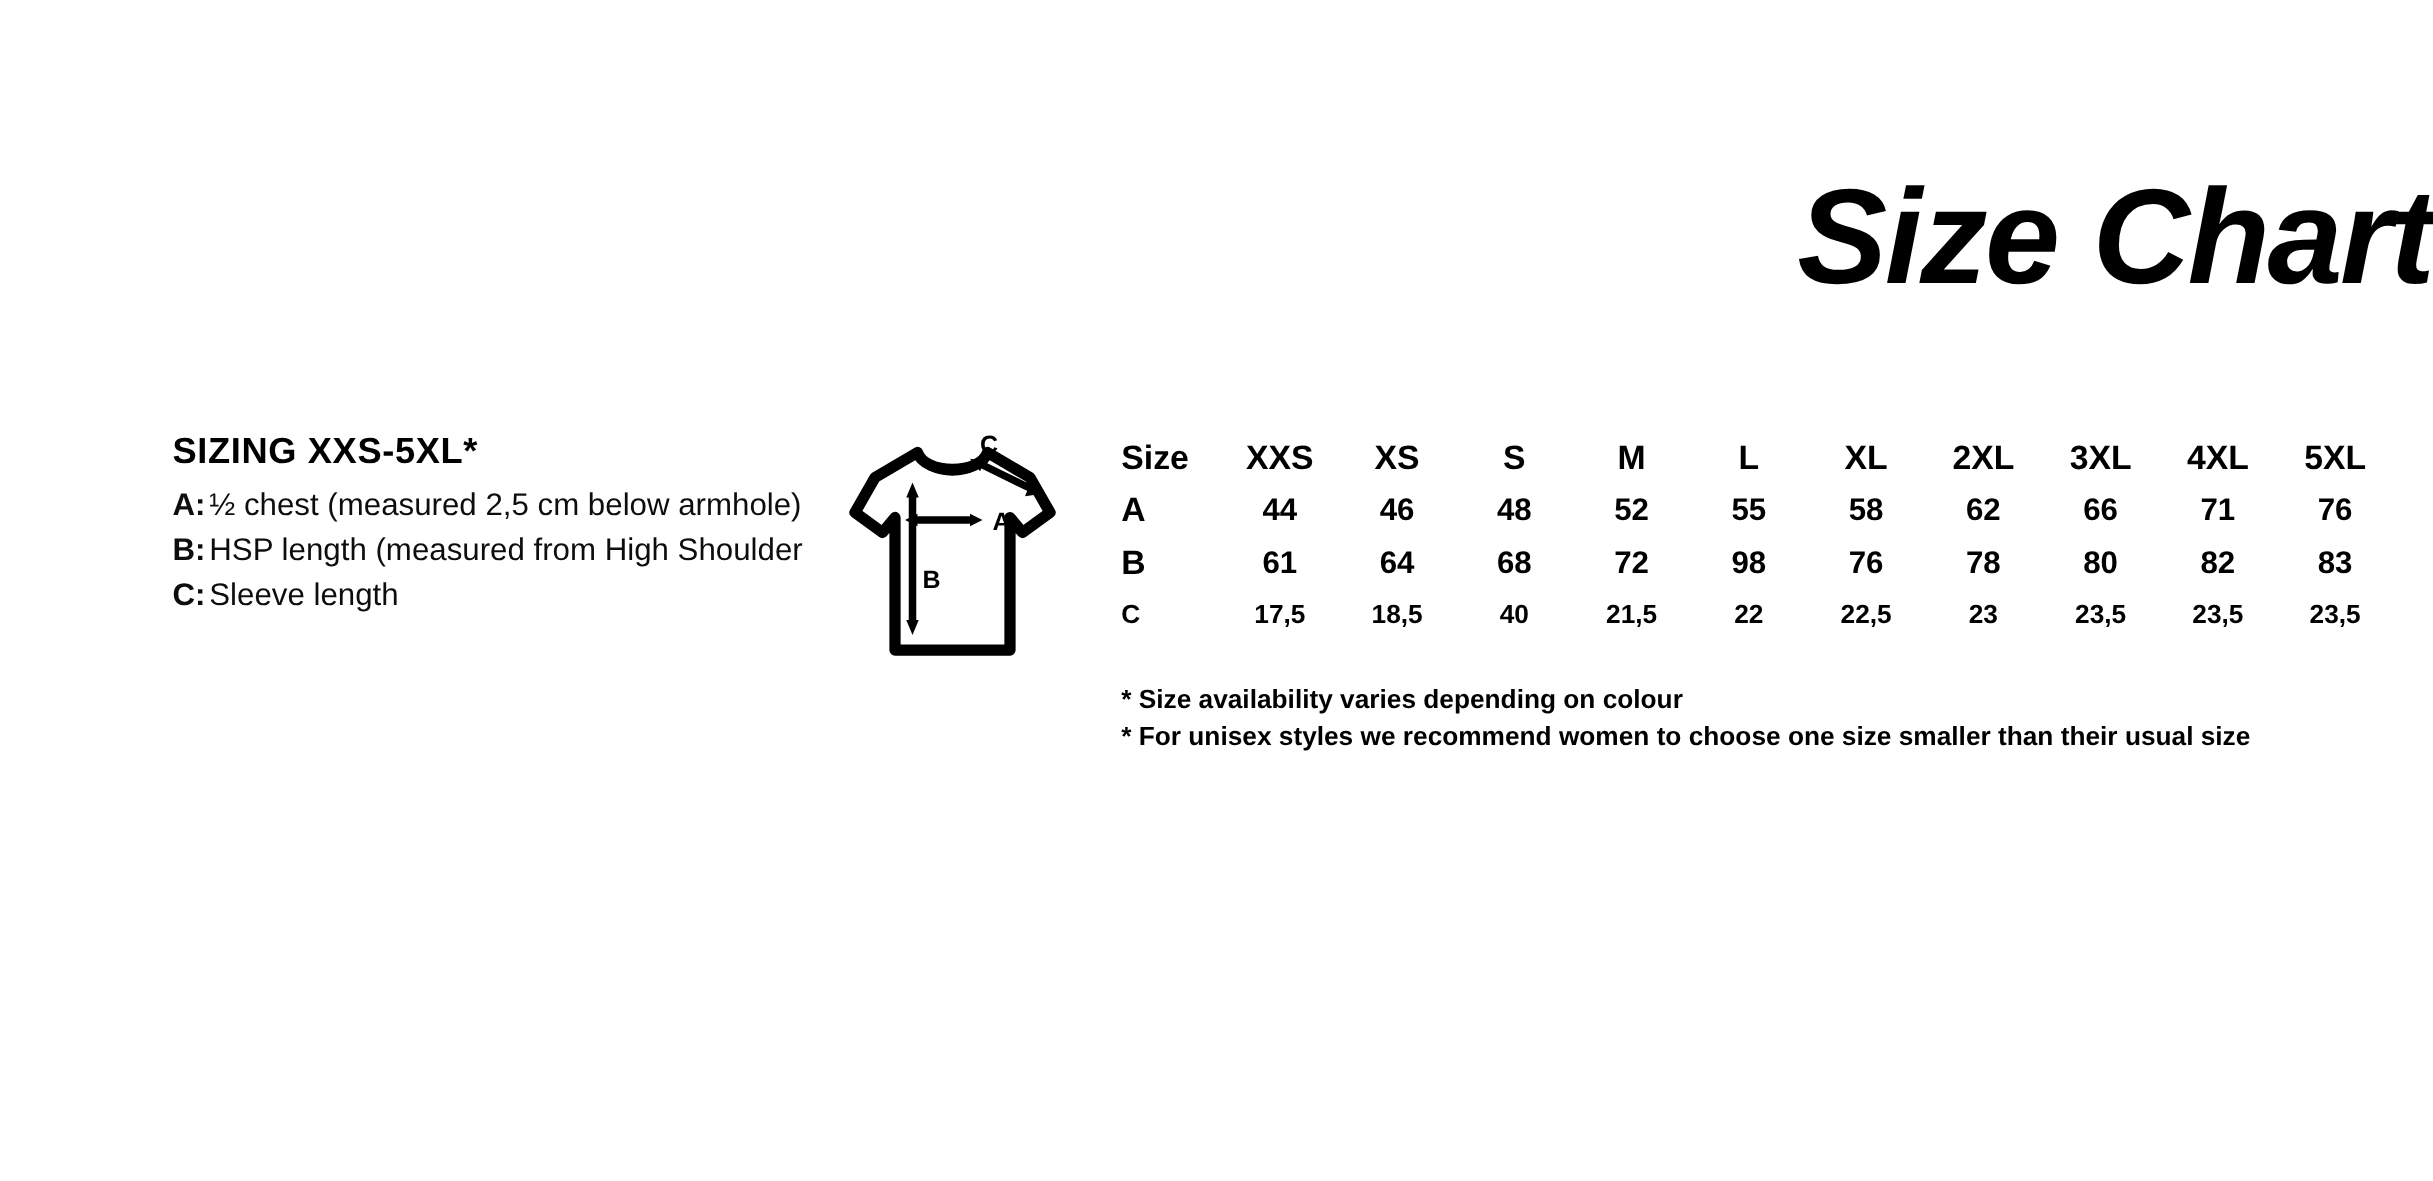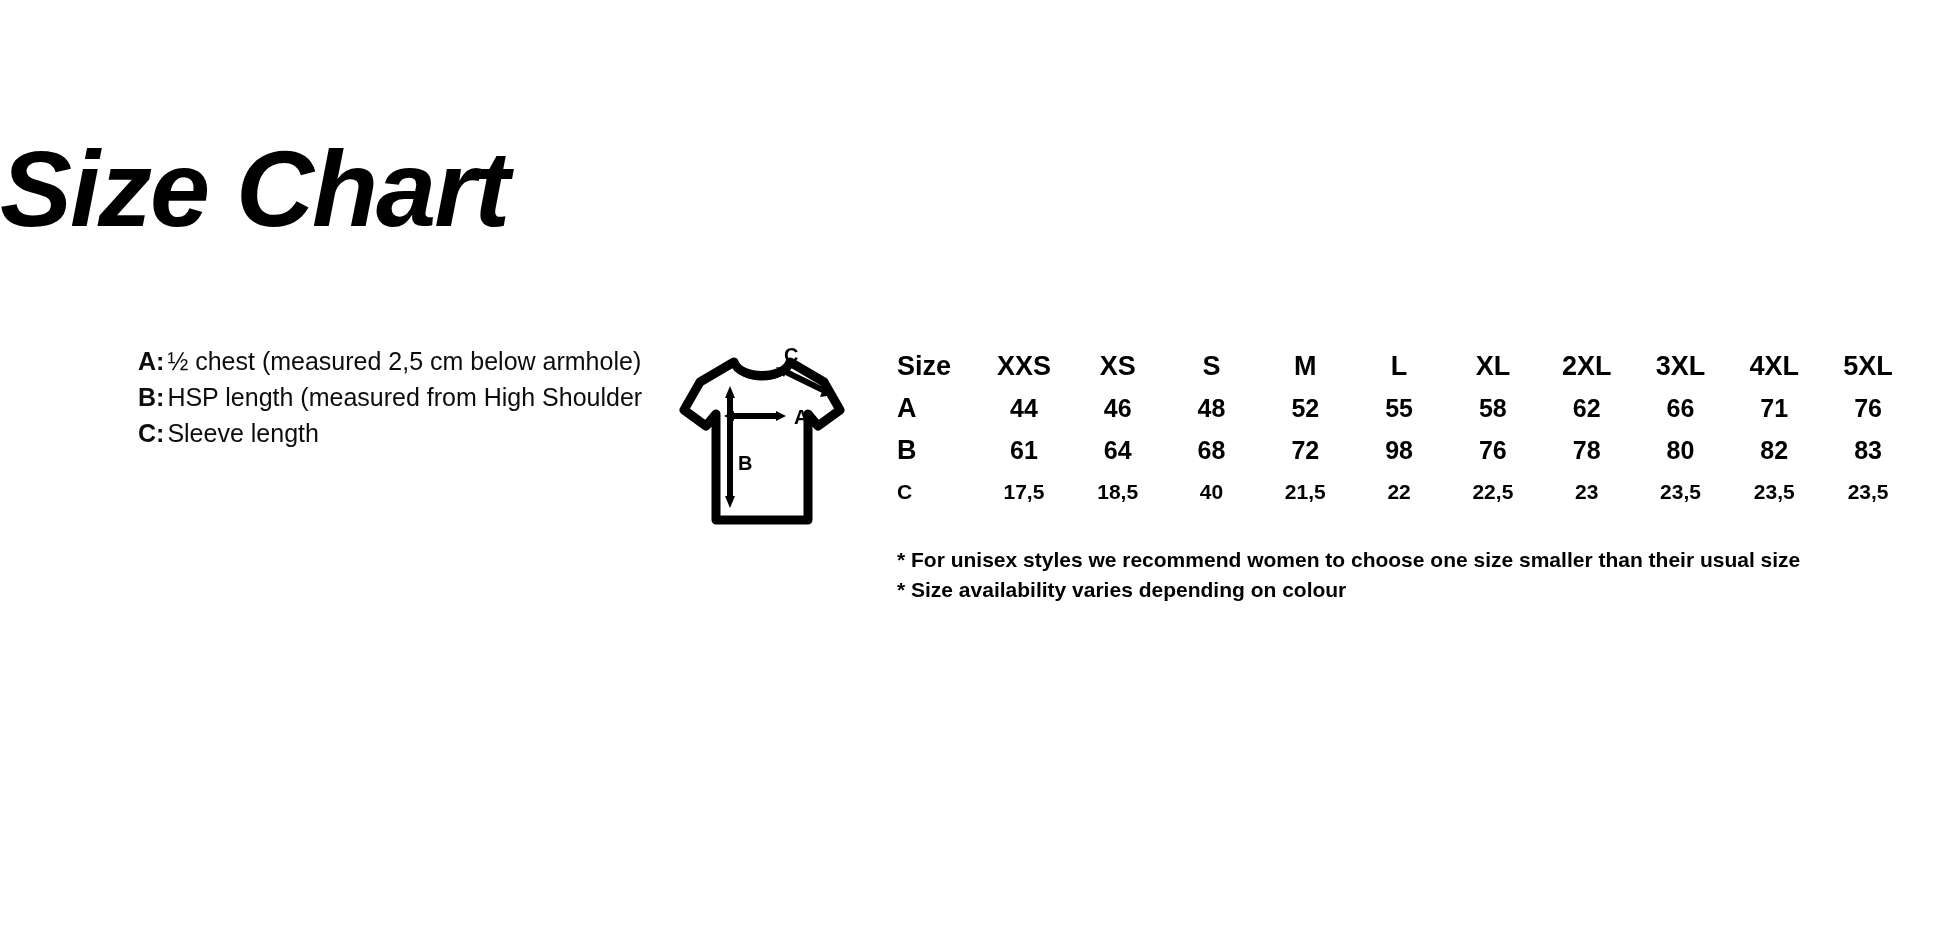--- a/index.html
+++ b/index.html
@@ -15,21 +15,21 @@
     color: #0d0d0d;
     overflow: hidden;
   }
 
   
   .title {
     position: absolute;
     left: 0;
     top: 135px;
     width: 1946px;
-    text-align: left;
+    text-align: right;
     font-size: 108px;
     font-weight: 700;
     font-style: italic;
     letter-spacing: -2px;
     line-height: 1;
     color: #000;
   }
 
   
   .legend {
@@ -130,20 +130,21 @@
     line-height: 1.45;
     color: #000;
   }
 </style>
 </head>
 <body>
 
 <div class="title">Size Chart</div>
 
 <div class="legend">
+  <div class="legend-title">SIZING XXS-5XL*</div>
 
   <div class="legend-row">
     <span class="legend-key">A:</span>
     <span class="legend-text">½ chest (measured 2,5 cm below armhole)</span>
   </div>
 
   <div class="legend-row">
     <span class="legend-key">B:</span>
     <span class="legend-text">
       <span>HSP length (measured from High Shoulder</span>
@@ -235,15 +236,15 @@
         <td>23</td>
         <td>23,5</td>
         <td>23,5</td>
         <td>23,5</td>
       </tr>
     </tbody>
   </table>
 </div>
 
 <div class="footnotes">
+  <div>* Size availability varies depending on colour</div>
   <div>* For unisex styles we recommend women to choose one size smaller than their usual size</div>
-  <div>* Size availability varies depending on colour</div>
 </div>
 
 </body></html>

